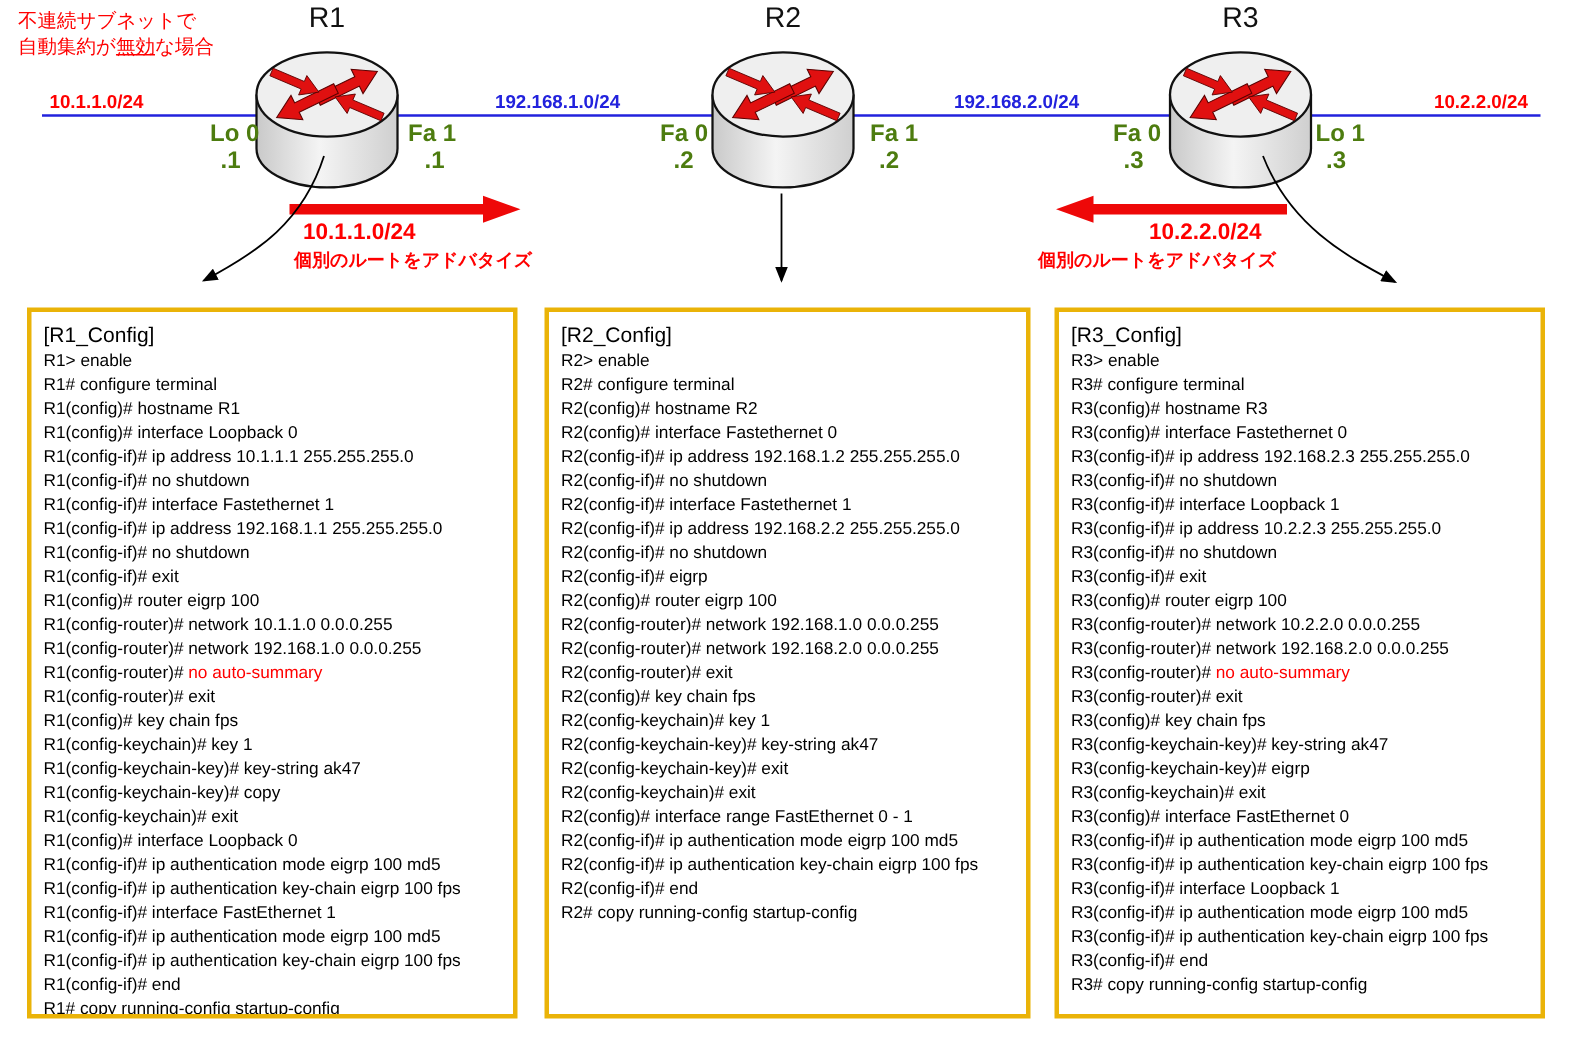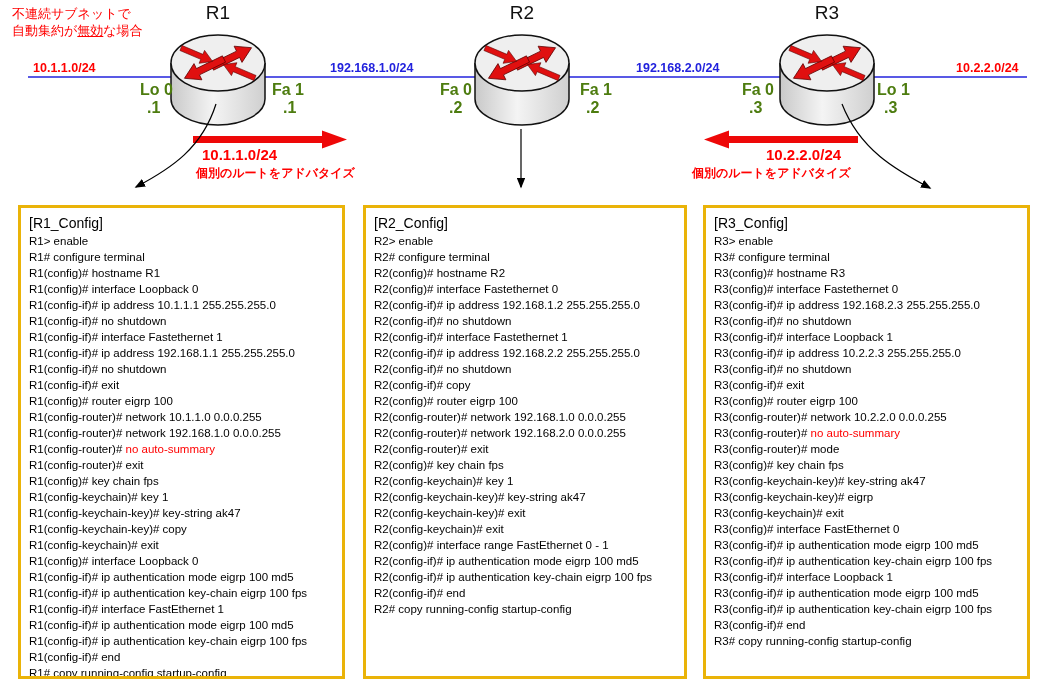--- a/index.html
+++ b/index.html
@@ -139,21 +139,21 @@
     <div>
         <div class="cfg-line">R2&gt; enable</div>
         <div class="cfg-line">R2# configure terminal</div>
         <div class="cfg-line">R2(config)# hostname R2</div>
         <div class="cfg-line">R2(config)# interface Fastethernet 0</div>
         <div class="cfg-line">R2(config-if)# ip address 192.168.1.2 255.255.255.0</div>
         <div class="cfg-line">R2(config-if)# no shutdown</div>
         <div class="cfg-line">R2(config-if)# interface Fastethernet 1</div>
         <div class="cfg-line">R2(config-if)# ip address 192.168.2.2 255.255.255.0</div>
         <div class="cfg-line">R2(config-if)# no shutdown</div>
-        <div class="cfg-line">R2(config-if)# copy</div>
+        <div class="cfg-line">R2(config-if)# eigrp</div>
         <div class="cfg-line">R2(config)# router eigrp 100</div>
         <div class="cfg-line">R2(config-router)# network 192.168.1.0 0.0.0.255</div>
         <div class="cfg-line">R2(config-router)# network 192.168.2.0 0.0.0.255</div>
         <div class="cfg-line">R2(config-router)# exit</div>
         <div class="cfg-line">R2(config)# key chain fps</div>
         <div class="cfg-line">R2(config-keychain)# key 1</div>
         <div class="cfg-line">R2(config-keychain-key)# key-string ak47</div>
         <div class="cfg-line">R2(config-keychain-key)# exit</div>
         <div class="cfg-line">R2(config-keychain)# exit</div>
         <div class="cfg-line">R2(config)# interface range FastEthernet 0 - 1</div>
@@ -171,22 +171,23 @@
         <div class="cfg-line">R3(config)# hostname R3</div>
         <div class="cfg-line">R3(config)# interface Fastethernet 0</div>
         <div class="cfg-line">R3(config-if)# ip address 192.168.2.3 255.255.255.0</div>
         <div class="cfg-line">R3(config-if)# no shutdown</div>
         <div class="cfg-line">R3(config-if)# interface Loopback 1</div>
         <div class="cfg-line">R3(config-if)# ip address 10.2.2.3 255.255.255.0</div>
         <div class="cfg-line">R3(config-if)# no shutdown</div>
         <div class="cfg-line">R3(config-if)# exit</div>
         <div class="cfg-line">R3(config)# router eigrp 100</div>
         <div class="cfg-line">R3(config-router)# network 10.2.2.0 0.0.0.255</div>
+        <div class="cfg-line">R3(config-router)# network 192.168.2.0 0.0.0.255</div>
         <div class="cfg-line"><span>R3(config-router)# </span><span class="red">no auto-summary</span></div>
-        <div class="cfg-line">R3(config-router)# mode</div>
+        <div class="cfg-line">R3(config-router)# exit</div>
         <div class="cfg-line">R3(config)# key chain fps</div>
         <div class="cfg-line">R3(config-keychain-key)# key-string ak47</div>
         <div class="cfg-line">R3(config-keychain-key)# eigrp</div>
         <div class="cfg-line">R3(config-keychain)# exit</div>
         <div class="cfg-line">R3(config)# interface FastEthernet 0</div>
         <div class="cfg-line">R3(config-if)# ip authentication mode eigrp 100 md5</div>
         <div class="cfg-line">R3(config-if)# ip authentication key-chain eigrp 100 fps</div>
         <div class="cfg-line">R3(config-if)# interface Loopback 1</div>
         <div class="cfg-line">R3(config-if)# ip authentication mode eigrp 100 md5</div>
         <div class="cfg-line">R3(config-if)# ip authentication key-chain eigrp 100 fps</div>

